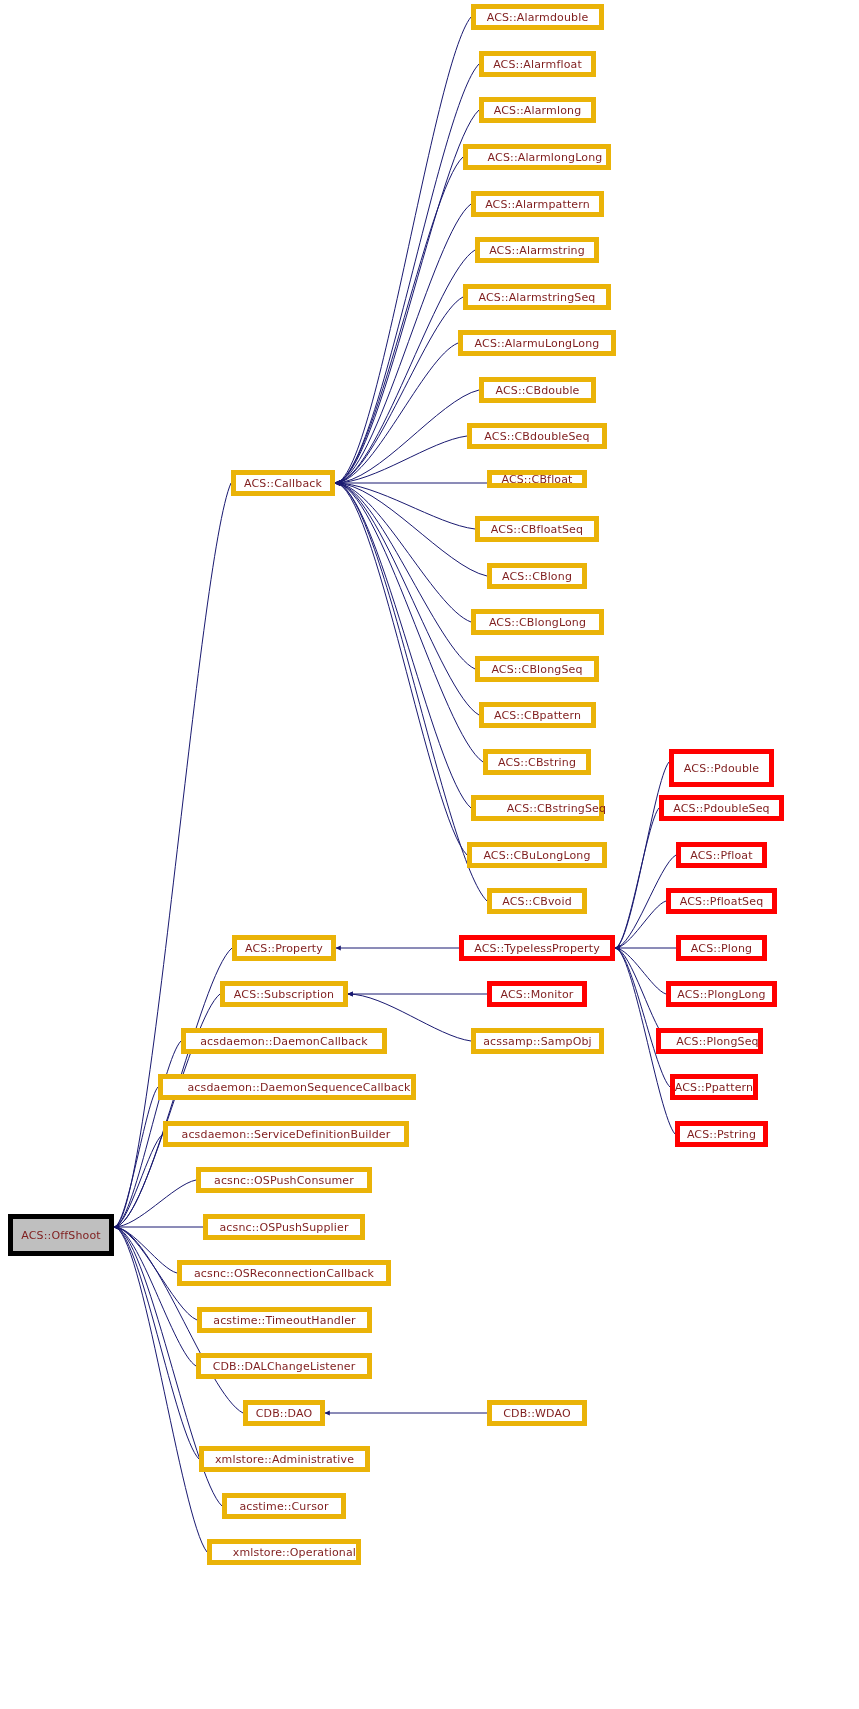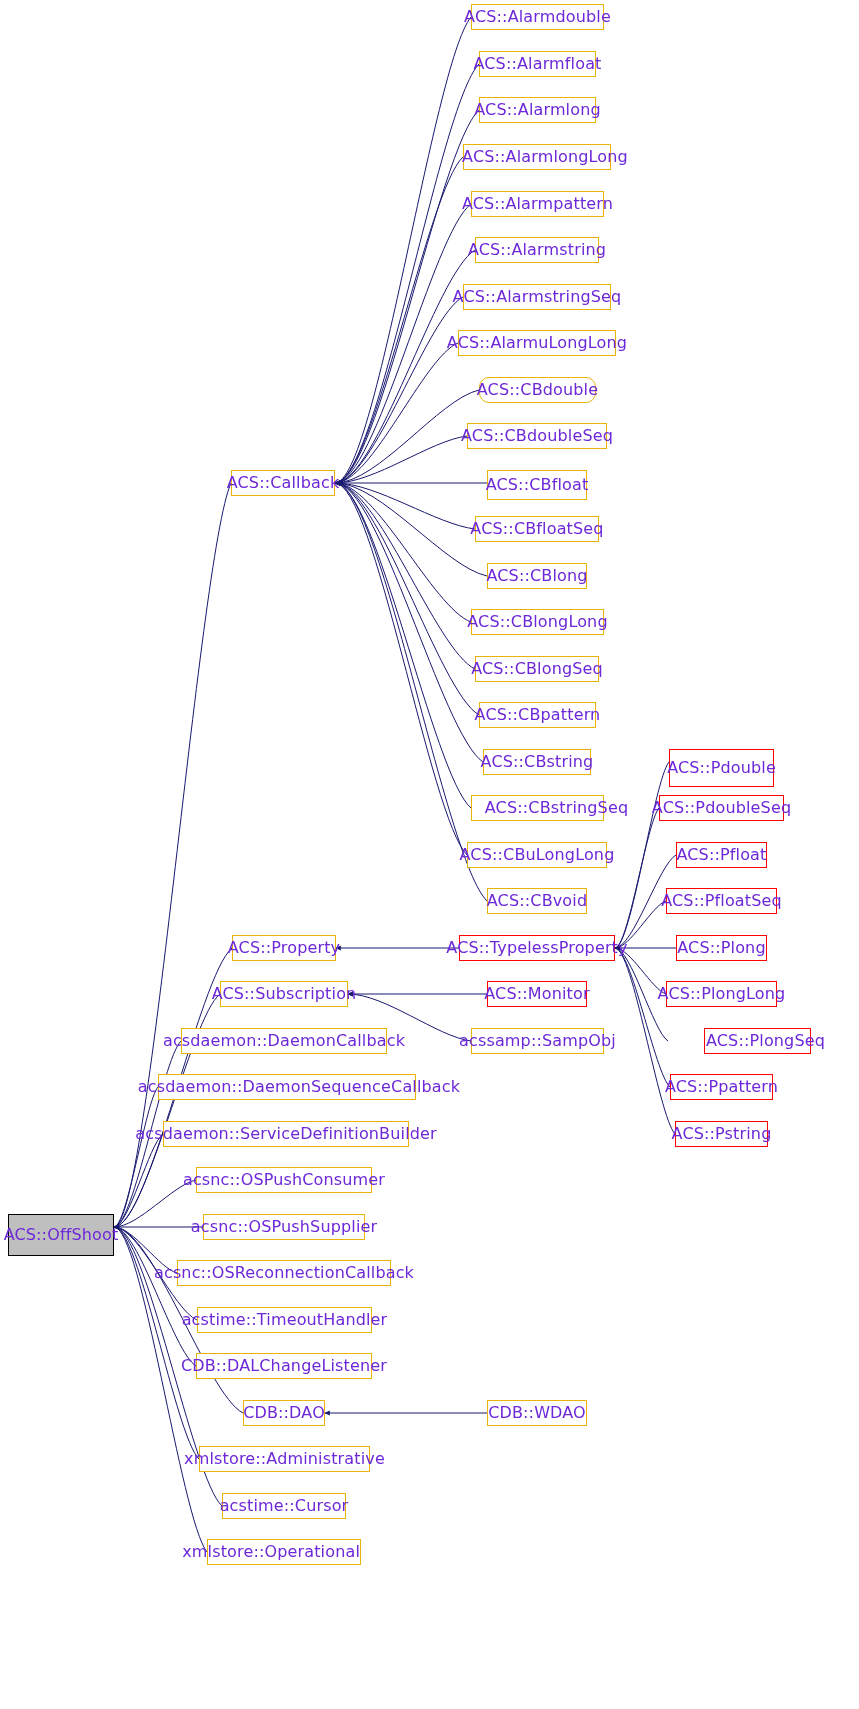--- a/index.html
+++ b/index.html
@@ -2,24 +2,24 @@
 <html><head>
 <meta charset="utf-8">
 <style>
   html,body{margin:0;padding:0;background:#ffffff;}
   body{font-family:"DejaVu Sans","Liberation Sans",sans-serif;}
   #canvas{position:relative;width:859px;height:1709px;background:#ffffff;overflow:hidden;}
   svg#edges{position:absolute;left:0;top:0;width:859px;height:1709px;pointer-events:none;}
   .node{
     position:absolute;
     box-sizing:border-box;
-    border:1px solid #eab308;
+    border:5px solid #eab308;
     background:#ffffff;
-    color:#6d28d9;
-    font-size:16px;
+    color:#7f1d1d;
+    font-size:11px;
     line-height:1;
     display:flex;
     align-items:center;
     justify-content:center;
     white-space:nowrap;
     letter-spacing:0.15px;
   }
   .node.red{border-color:#ff0000;}
   .node.root{background:#bfbfbf;border-color:#000000;}
 </style>
@@ -102,27 +102,27 @@
       </div>
       <div class="node" style="left: 475px; top: 237px; width: 124px; height: 26px;">
         <span>ACS::Alarmstring</span>
       </div>
       <div class="node" style="left: 463px; top: 284px; width: 148px; height: 26px;">
         <span>ACS::AlarmstringSeq</span>
       </div>
       <div class="node" style="left: 458px; top: 330px; width: 158px; height: 26px;">
         <span>ACS::AlarmuLongLong</span>
       </div>
-      <div class="node" style="left: 479px; top: 377px; width: 117px; height: 26px; border-radius: 10px;">
+      <div class="node" style="left: 479px; top: 377px; width: 117px; height: 26px;">
         <span>ACS::CBdouble</span>
       </div>
       <div class="node" style="left: 467px; top: 423px; width: 140px; height: 26px;">
         <span>ACS::CBdoubleSeq</span>
       </div>
-      <div class="node" style="left: 487px; top: 470px; width: 100px; height: 30px; text-align: right;">
+      <div class="node" style="left: 487px; top: 470px; width: 100px; height: 18px; text-align: right;">
         <span>ACS::CBfloat</span>
       </div>
       <div class="node" style="left: 475px; top: 516px; width: 124px; height: 26px;">
         <span>ACS::CBfloatSeq</span>
       </div>
       <div class="node" style="left: 487px; top: 563px; width: 100px; height: 26px;">
         <span>ACS::CBlong</span>
       </div>
       <div class="node" style="left: 471px; top: 609px; width: 133px; height: 26px;">
         <span>ACS::CBlongLong</span>
@@ -216,23 +216,23 @@
       </div>
       <div class="node red" style="left: 666px; top: 888px; width: 111px; height: 26px;">
         <span>ACS::PfloatSeq</span>
       </div>
       <div class="node red" style="left: 676px; top: 935px; width: 91px; height: 26px;">
         <span>ACS::Plong</span>
       </div>
       <div class="node red" style="left: 666px; top: 981px; width: 111px; height: 26px;">
         <span>ACS::PlongLong</span>
       </div>
-      <div class="node red" style="left: 704px; top: 1028px; width: 107px; height: 26px; padding-left: 16px;">
+      <div class="node red" style="left: 656px; top: 1028px; width: 107px; height: 26px; padding-left: 16px;">
         <span>ACS::PlongSeq</span>
       </div>
-      <div class="node red" style="left: 670px; top: 1074px; width: 103px; height: 26px;">
+      <div class="node red" style="left: 670px; top: 1074px; width: 88px; height: 26px;">
         <span>ACS::Ppattern</span>
       </div>
       <div class="node red" style="left: 675px; top: 1121px; width: 93px; height: 26px;">
         <span>ACS::Pstring</span>
       </div>
     </div>
 </div>
 
 </body></html>

